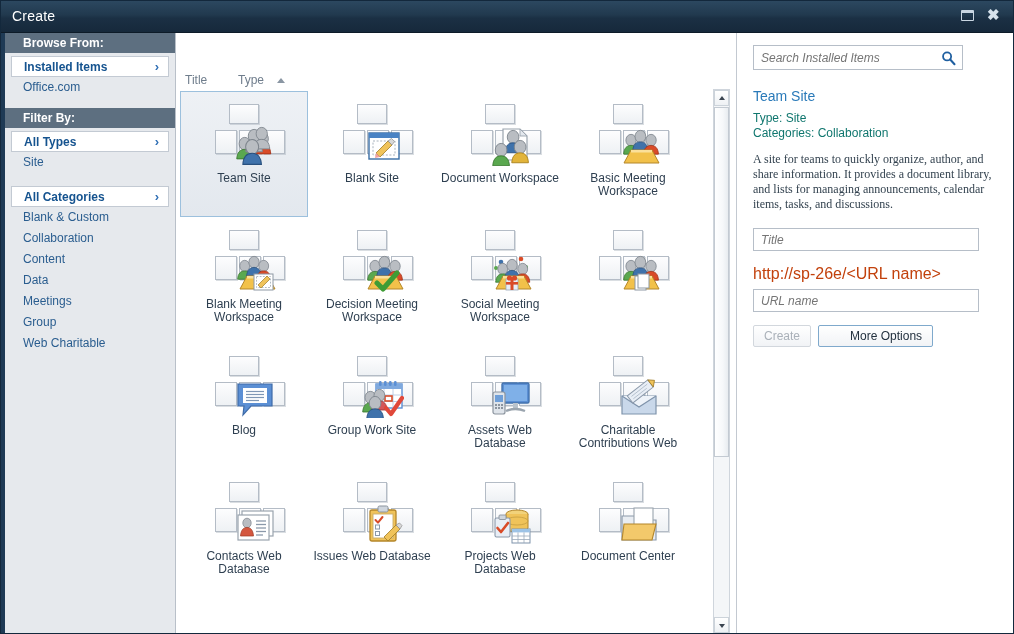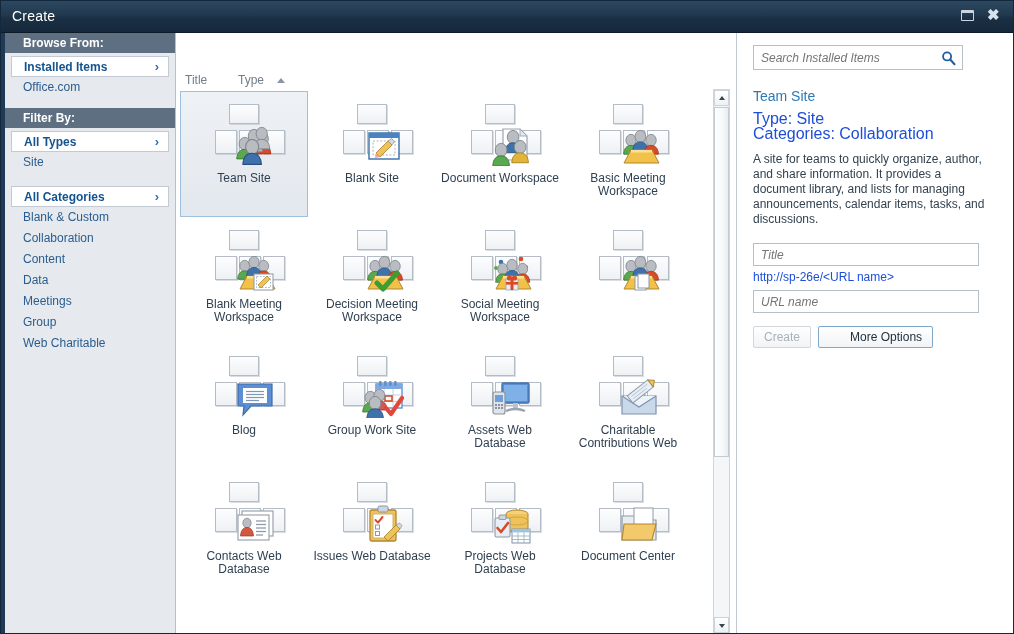--- a/index.html
+++ b/index.html
@@ -179,39 +179,39 @@
     background: transparent;
   }
   #searchbox .mag {
     position: absolute; right: 6px; top: 4px;
     width: 15px; height: 16px;
   }
   #detail-title {
     margin-top: 18px;
     color: #2a7ab9; font-size: 14px;
   }
-  #detail-meta { margin-top: 7px; color: #1d4ed8; font-size: 16px; line-height: 15px; }
-  #detail-desc { margin-top: 11px; color: #33424f; font-size: 12px; line-height: 15px; width: 240px; }
+  #detail-meta { margin-top: 7px; color: #0f766e; font-size: 12px; line-height: 15px; }
+  #detail-desc { margin-top: 11px; color: #33424f; font-size: 12px; line-height: 15px; width: 240px; font-family: Liberation Serif, serif; }
 
   .field {
     width: 226px; height: 23px;
     border: 1px solid #b6bec8;
     background: #ffffff;
     margin-top: 16px;
     position: relative;
   }
   .field input {
     position: absolute; left: 5px; top: 2px;
     width: 212px; height: 18px;
     border: none; outline: none;
     font-family: "Liberation Sans", sans-serif;
     font-size: 12px; font-style: italic; color: #8b949e;
     background: transparent;
   }
-  #urlline { margin-top: 4px; color: #1d4ed8; font-size: 12px; }
+  #urlline { margin-top: 14px; color: #c2410c; font-size: 16px; }
   #btnrow { margin-top: 13px; display: flex; gap: 7px; }
   .btn {
     height: 22px;
     padding: 0 10px;
     font-family: "Liberation Sans", sans-serif;
     font-size: 12px;
     line-height: 20px;
     border-radius: 2px;
     background: linear-gradient(to bottom,#ffffff,#f1f3f6);
   }

